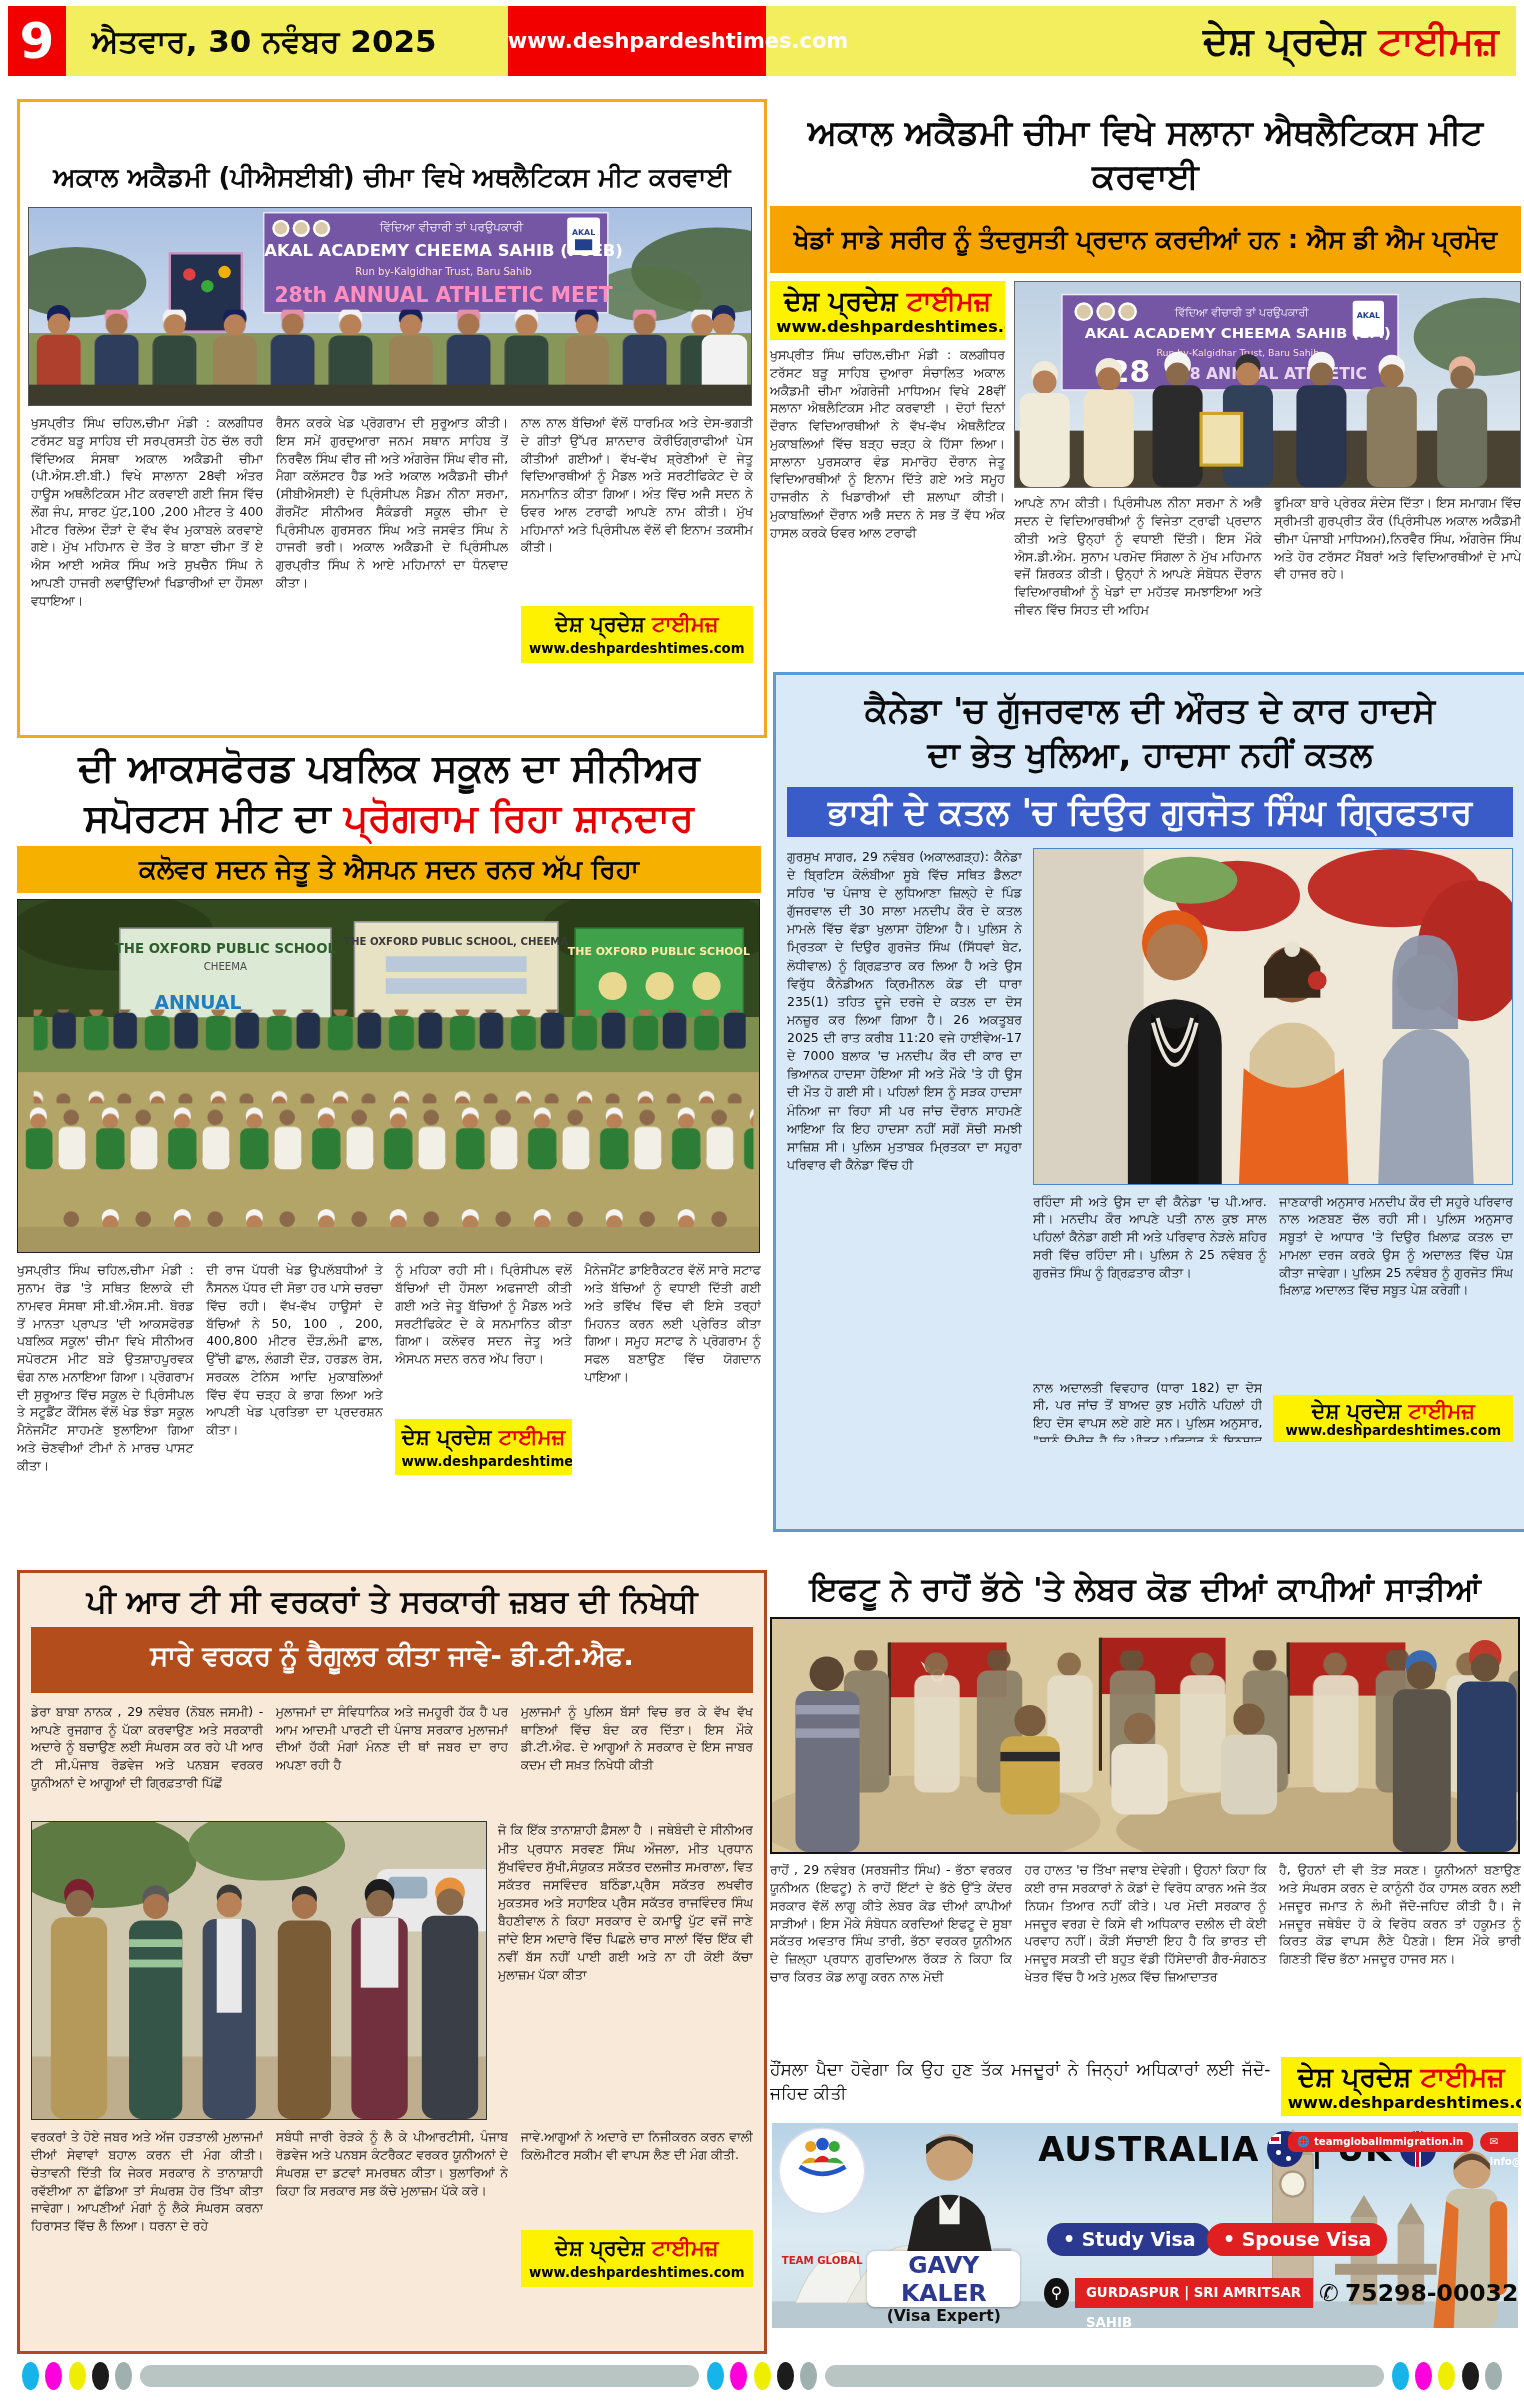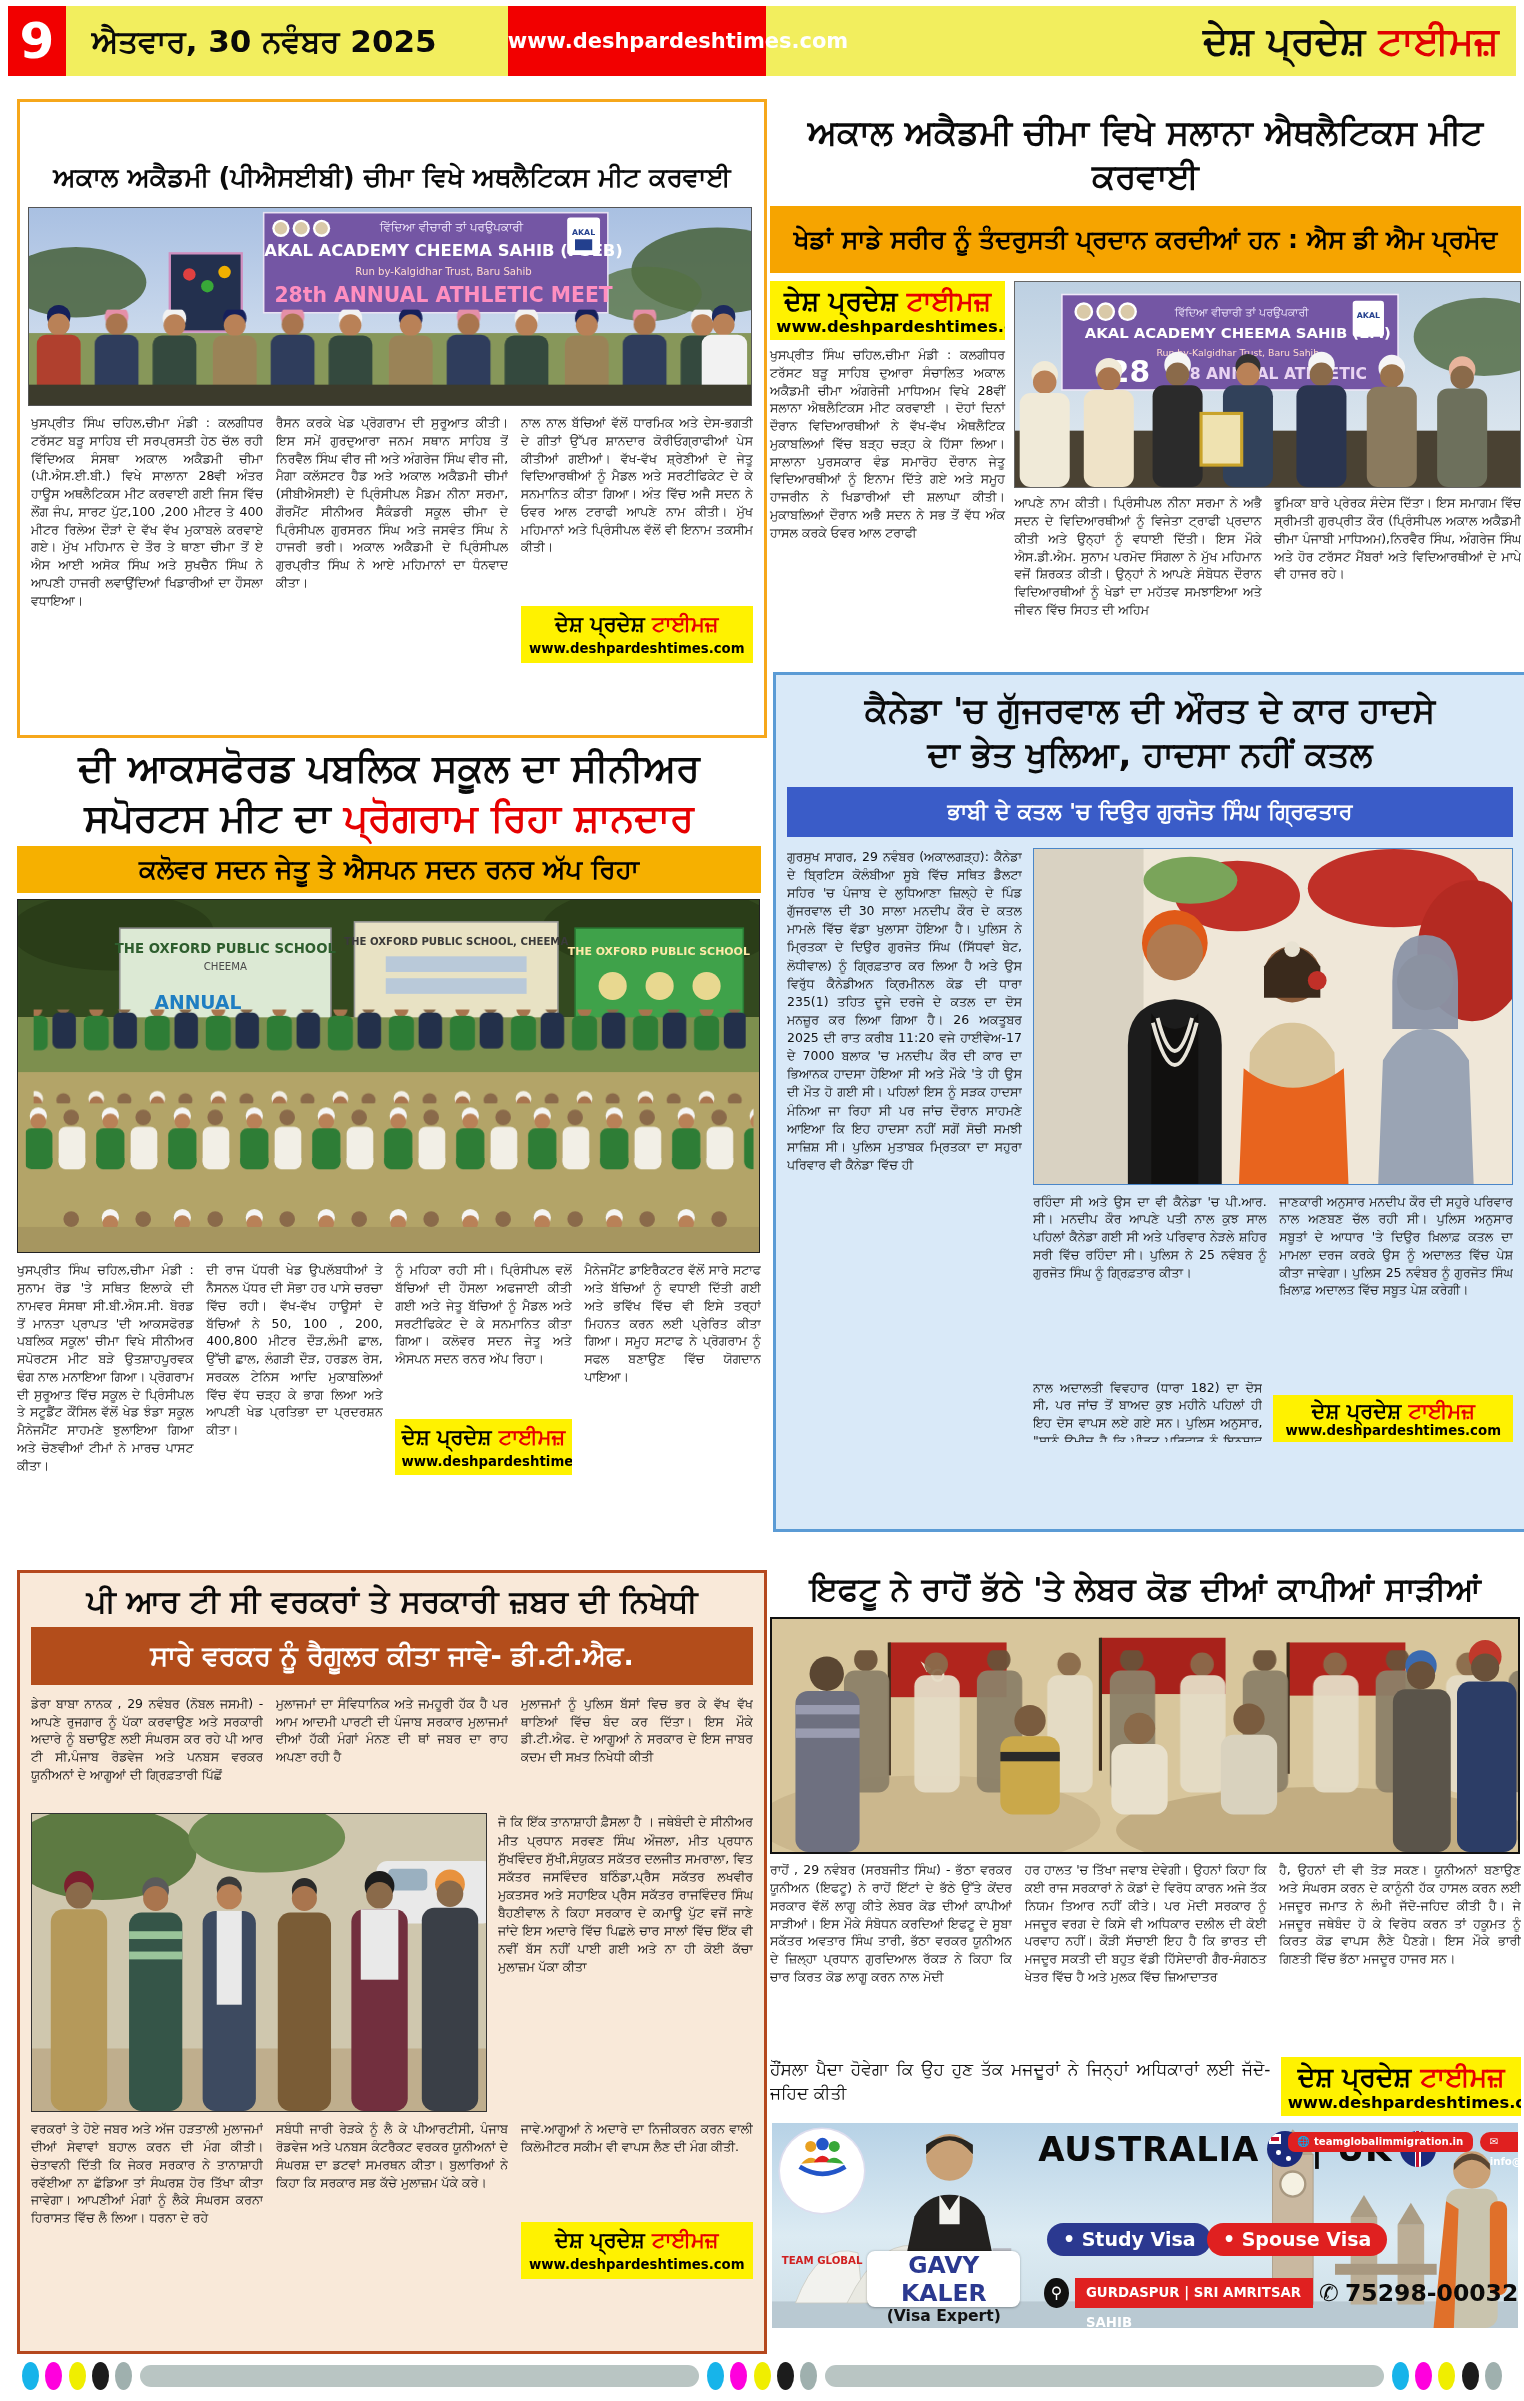--- a/index.html
+++ b/index.html
@@ -227,21 +227,21 @@
       </div>
     </div>
   </div>
 </div>
 
 <div class="abs canada">
   <div class="headline" style="font-size:34px;padding:12.5px 7.8px 7.8px;">
     <div>ਕੈਨੇਡਾ 'ਚ ਗੁੱਜਰਵਾਲ ਦੀ ਔਰਤ ਦੇ ਕਾਰ ਹਾਦਸੇ</div>
     <div>ਦਾ ਭੇਤ ਖੁਲਿਆ, ਹਾਦਸਾ ਨਹੀਂ ਕਤਲ</div>
   </div>
-  <div class="band band-blue" style="height:50px;line-height:50px;font-size:22px;margin:3.1px 11px;">ਭਾਬੀ ਦੇ ਕਤਲ 'ਚ ਦਿਉਰ ਗੁਰਜੋਤ ਸਿੰਘ ਗ੍ਰਿਫਤਾਰ</div>
+  <div class="band band-blue" style="height:50px;line-height:50px;font-size:35px;margin:3.1px 11px;">ਭਾਬੀ ਦੇ ਕਤਲ 'ਚ ਦਿਉਰ ਗੁਰਜੋਤ ਸਿੰਘ ਗ੍ਰਿਫਤਾਰ</div>
   <div style="display:flex;gap:11px;margin:11px 11px 0;">
     <div style="width:235px;flex:none;height:594px;overflow:hidden;text-align:justify;font-size:12.5px;line-height:1.45;">ਗੁਰਸੁਖ ਸਾਗਰ, 29 ਨਵੰਬਰ (ਅਕਾਲਗੜ੍ਹ): ਕੈਨੇਡਾ ਦੇ ਬ੍ਰਿਟਿਸ ਕੋਲੰਬੀਆ ਸੂਬੇ ਵਿੱਚ ਸਥਿਤ ਡੈਲਟਾ ਸਹਿਰ 'ਚ ਪੰਜਾਬ ਦੇ ਲੁਧਿਆਣਾ ਜ਼ਿਲ੍ਹੇ ਦੇ ਪਿੰਡ ਗੁੱਜਰਵਾਲ ਦੀ 30 ਸਾਲਾ ਮਨਦੀਪ ਕੌਰ ਦੇ ਕਤਲ ਮਾਮਲੇ ਵਿੱਚ ਵੱਡਾ ਖੁਲਾਸਾ ਹੋਇਆ ਹੈ। ਪੁਲਿਸ ਨੇ ਮ੍ਰਿਤਕਾ ਦੇ ਦਿਉਰ ਗੁਰਜੋਤ ਸਿੰਘ (ਸਿੱਧਵਾਂ ਬੇਟ, ਲੋਧੀਵਾਲ) ਨੂੰ ਗ੍ਰਿਫ਼ਤਾਰ ਕਰ ਲਿਆ ਹੈ ਅਤੇ ਉਸ ਵਿਰੁੱਧ ਕੈਨੇਡੀਅਨ ਕ੍ਰਿਮੀਨਲ ਕੋਡ ਦੀ ਧਾਰਾ 235(1) ਤਹਿਤ ਦੂਜੇ ਦਰਜੇ ਦੇ ਕਤਲ ਦਾ ਦੋਸ ਮਨਜ਼ੂਰ ਕਰ ਲਿਆ ਗਿਆ ਹੈ। 26 ਅਕਤੂਬਰ 2025 ਦੀ ਰਾਤ ਕਰੀਬ 11:20 ਵਜੇ ਹਾਈਵੇਅ-17 ਦੇ 7000 ਬਲਾਕ 'ਚ ਮਨਦੀਪ ਕੌਰ ਦੀ ਕਾਰ ਦਾ ਭਿਆਨਕ ਹਾਦਸਾ ਹੋਇਆ ਸੀ ਅਤੇ ਮੌਕੇ 'ਤੇ ਹੀ ਉਸ ਦੀ ਮੌਤ ਹੋ ਗਈ ਸੀ। ਪਹਿਲਾਂ ਇਸ ਨੂੰ ਸੜਕ ਹਾਦਸਾ ਮੰਨਿਆ ਜਾ ਰਿਹਾ ਸੀ ਪਰ ਜਾਂਚ ਦੌਰਾਨ ਸਾਹਮਣੇ ਆਇਆ ਕਿ ਇਹ ਹਾਦਸਾ ਨਹੀਂ ਸਗੋਂ ਸੋਚੀ ਸਮਝੀ ਸਾਜ਼ਿਸ਼ ਸੀ। ਪੁਲਿਸ ਮੁਤਾਬਕ ਮ੍ਰਿਤਕਾ ਦਾ ਸਹੁਰਾ ਪਰਿਵਾਰ ਵੀ ਕੈਨੇਡਾ ਵਿੱਚ ਹੀ</div>
     <div style="flex:1;">
       <svg class="photo" style="border:1.6px solid #4a86c8;" width="478" height="335" viewBox="0 0 611 428" preserveAspectRatio="none">
         <rect width="611" height="428" fill="#efe7d8"></rect>
         <rect x="0" y="0" width="140" height="428" fill="#d9d2c2"></rect>
         <ellipse cx="260" cy="60" rx="80" ry="45" fill="#c03028"></ellipse>
         <ellipse cx="460" cy="50" rx="110" ry="50" fill="#c03028"></ellipse>
         <ellipse cx="560" cy="130" rx="70" ry="90" fill="#b42a22"></ellipse>
         <ellipse cx="200" cy="40" rx="60" ry="30" fill="#7aa45a"></ellipse>
@@ -332,21 +332,21 @@
         <div class="dpt-l1"><span>ਦੇਸ਼ ਪ੍ਰਦੇਸ਼</span>&nbsp;<span class="red">ਟਾਈਮਜ਼</span></div>
         <div class="dpt-l2">www.deshpardeshtimes.com</div>
       </div>
     </div>
     <div class="col">ਮੈਨੇਜਮੈਂਟ ਡਾਇਰੈਕਟਰ ਵੱਲੋਂ ਸਾਰੇ ਸਟਾਫ ਅਤੇ ਬੱਚਿਆਂ ਨੂੰ ਵਧਾਈ ਦਿੱਤੀ ਗਈ ਅਤੇ ਭਵਿੱਖ ਵਿੱਚ ਵੀ ਇਸੇ ਤਰ੍ਹਾਂ ਮਿਹਨਤ ਕਰਨ ਲਈ ਪ੍ਰੇਰਿਤ ਕੀਤਾ ਗਿਆ। ਸਮੂਹ ਸਟਾਫ ਨੇ ਪ੍ਰੋਗਰਾਮ ਨੂੰ ਸਫਲ ਬਣਾਉਣ ਵਿੱਚ ਯੋਗਦਾਨ ਪਾਇਆ।</div>
   </div>
 </div>
 
 <div class="abs prtc">
   <div class="headline" style="font-size:31px;padding:7.8px 4.7px 4.7px;">ਪੀ ਆਰ ਟੀ ਸੀ ਵਰਕਰਾਂ ਤੇ ਸਰਕਾਰੀ ਜ਼ਬਰ ਦੀ ਨਿਖੇਧੀ</div>
-  <div class="band band-brick" style="height:58px;line-height:58px;font-size:27px;margin:1.6px 11px;">ਸਾਰੇ ਵਰਕਰ ਨੂੰ ਰੈਗੂਲਰ ਕੀਤਾ ਜਾਵੇ- ਡੀ.ਟੀ.ਐਫ.</div>
+  <div class="band band-brick" style="height:66px;line-height:58px;font-size:27px;margin:1.6px 11px;">ਸਾਰੇ ਵਰਕਰ ਨੂੰ ਰੈਗੂਲਰ ਕੀਤਾ ਜਾਵੇ- ਡੀ.ਟੀ.ਐਫ.</div>
   <div class="cols" style="margin:9.4px 11px 0;height:114px;">
     <div class="col">ਡੇਰਾ ਬਾਬਾ ਨਾਨਕ , 29 ਨਵੰਬਰ (ਨੋਬਲ ਜਸਮੀ) - ਆਪਣੇ ਰੁਜਗਾਰ ਨੂੰ ਪੱਕਾ ਕਰਵਾਉਣ ਅਤੇ ਸਰਕਾਰੀ ਅਦਾਰੇ ਨੂੰ ਬਚਾਉਣ ਲਈ ਸੰਘਰਸ ਕਰ ਰਹੇ ਪੀ ਆਰ ਟੀ ਸੀ,ਪੰਜਾਬ ਰੋਡਵੇਜ ਅਤੇ ਪਨਬਸ ਵਰਕਰ ਯੂਨੀਅਨਾਂ ਦੇ ਆਗੂਆਂ ਦੀ ਗ੍ਰਿਫ਼ਤਾਰੀ ਪਿੱਛੋਂ</div>
     <div class="col">ਮੁਲਾਜਮਾਂ ਦਾ ਸੰਵਿਧਾਨਿਕ ਅਤੇ ਜਮਹੂਰੀ ਹੱਕ ਹੈ ਪਰ ਆਮ ਆਦਮੀ ਪਾਰਟੀ ਦੀ ਪੰਜਾਬ ਸਰਕਾਰ ਮੁਲਾਜਮਾਂ ਦੀਆਂ ਹੱਕੀ ਮੰਗਾਂ ਮੰਨਣ ਦੀ ਥਾਂ ਜਬਰ ਦਾ ਰਾਹ ਅਪਣਾ ਰਹੀ ਹੈ</div>
     <div class="col">ਮੁਲਾਜਮਾਂ ਨੂੰ ਪੁਲਿਸ ਬੱਸਾਂ ਵਿਚ ਭਰ ਕੇ ਵੱਖ ਵੱਖ ਥਾਣਿਆਂ ਵਿੱਚ ਬੰਦ ਕਰ ਦਿੱਤਾ। ਇਸ ਮੌਕੇ ਡੀ.ਟੀ.ਐਫ. ਦੇ ਆਗੂਆਂ ਨੇ ਸਰਕਾਰ ਦੇ ਇਸ ਜਾਬਰ ਕਦਮ ਦੀ ਸਖ਼ਤ ਨਿਖੇਧੀ ਕੀਤੀ</div>
   </div>
   <div style="display:flex;gap:11px;margin:4.7px 11px 0;">
     <svg class="photo" style="border:1.6px solid #333;flex:none;" width="454" height="297" viewBox="0 0 580 380" preserveAspectRatio="none">
       <rect width="580" height="380" fill="#cfc7ae"></rect>
       <ellipse cx="90" cy="50" rx="120" ry="60" fill="#5d7a42"></ellipse>
       <ellipse cx="300" cy="30" rx="100" ry="45" fill="#6d8a50"></ellipse>

